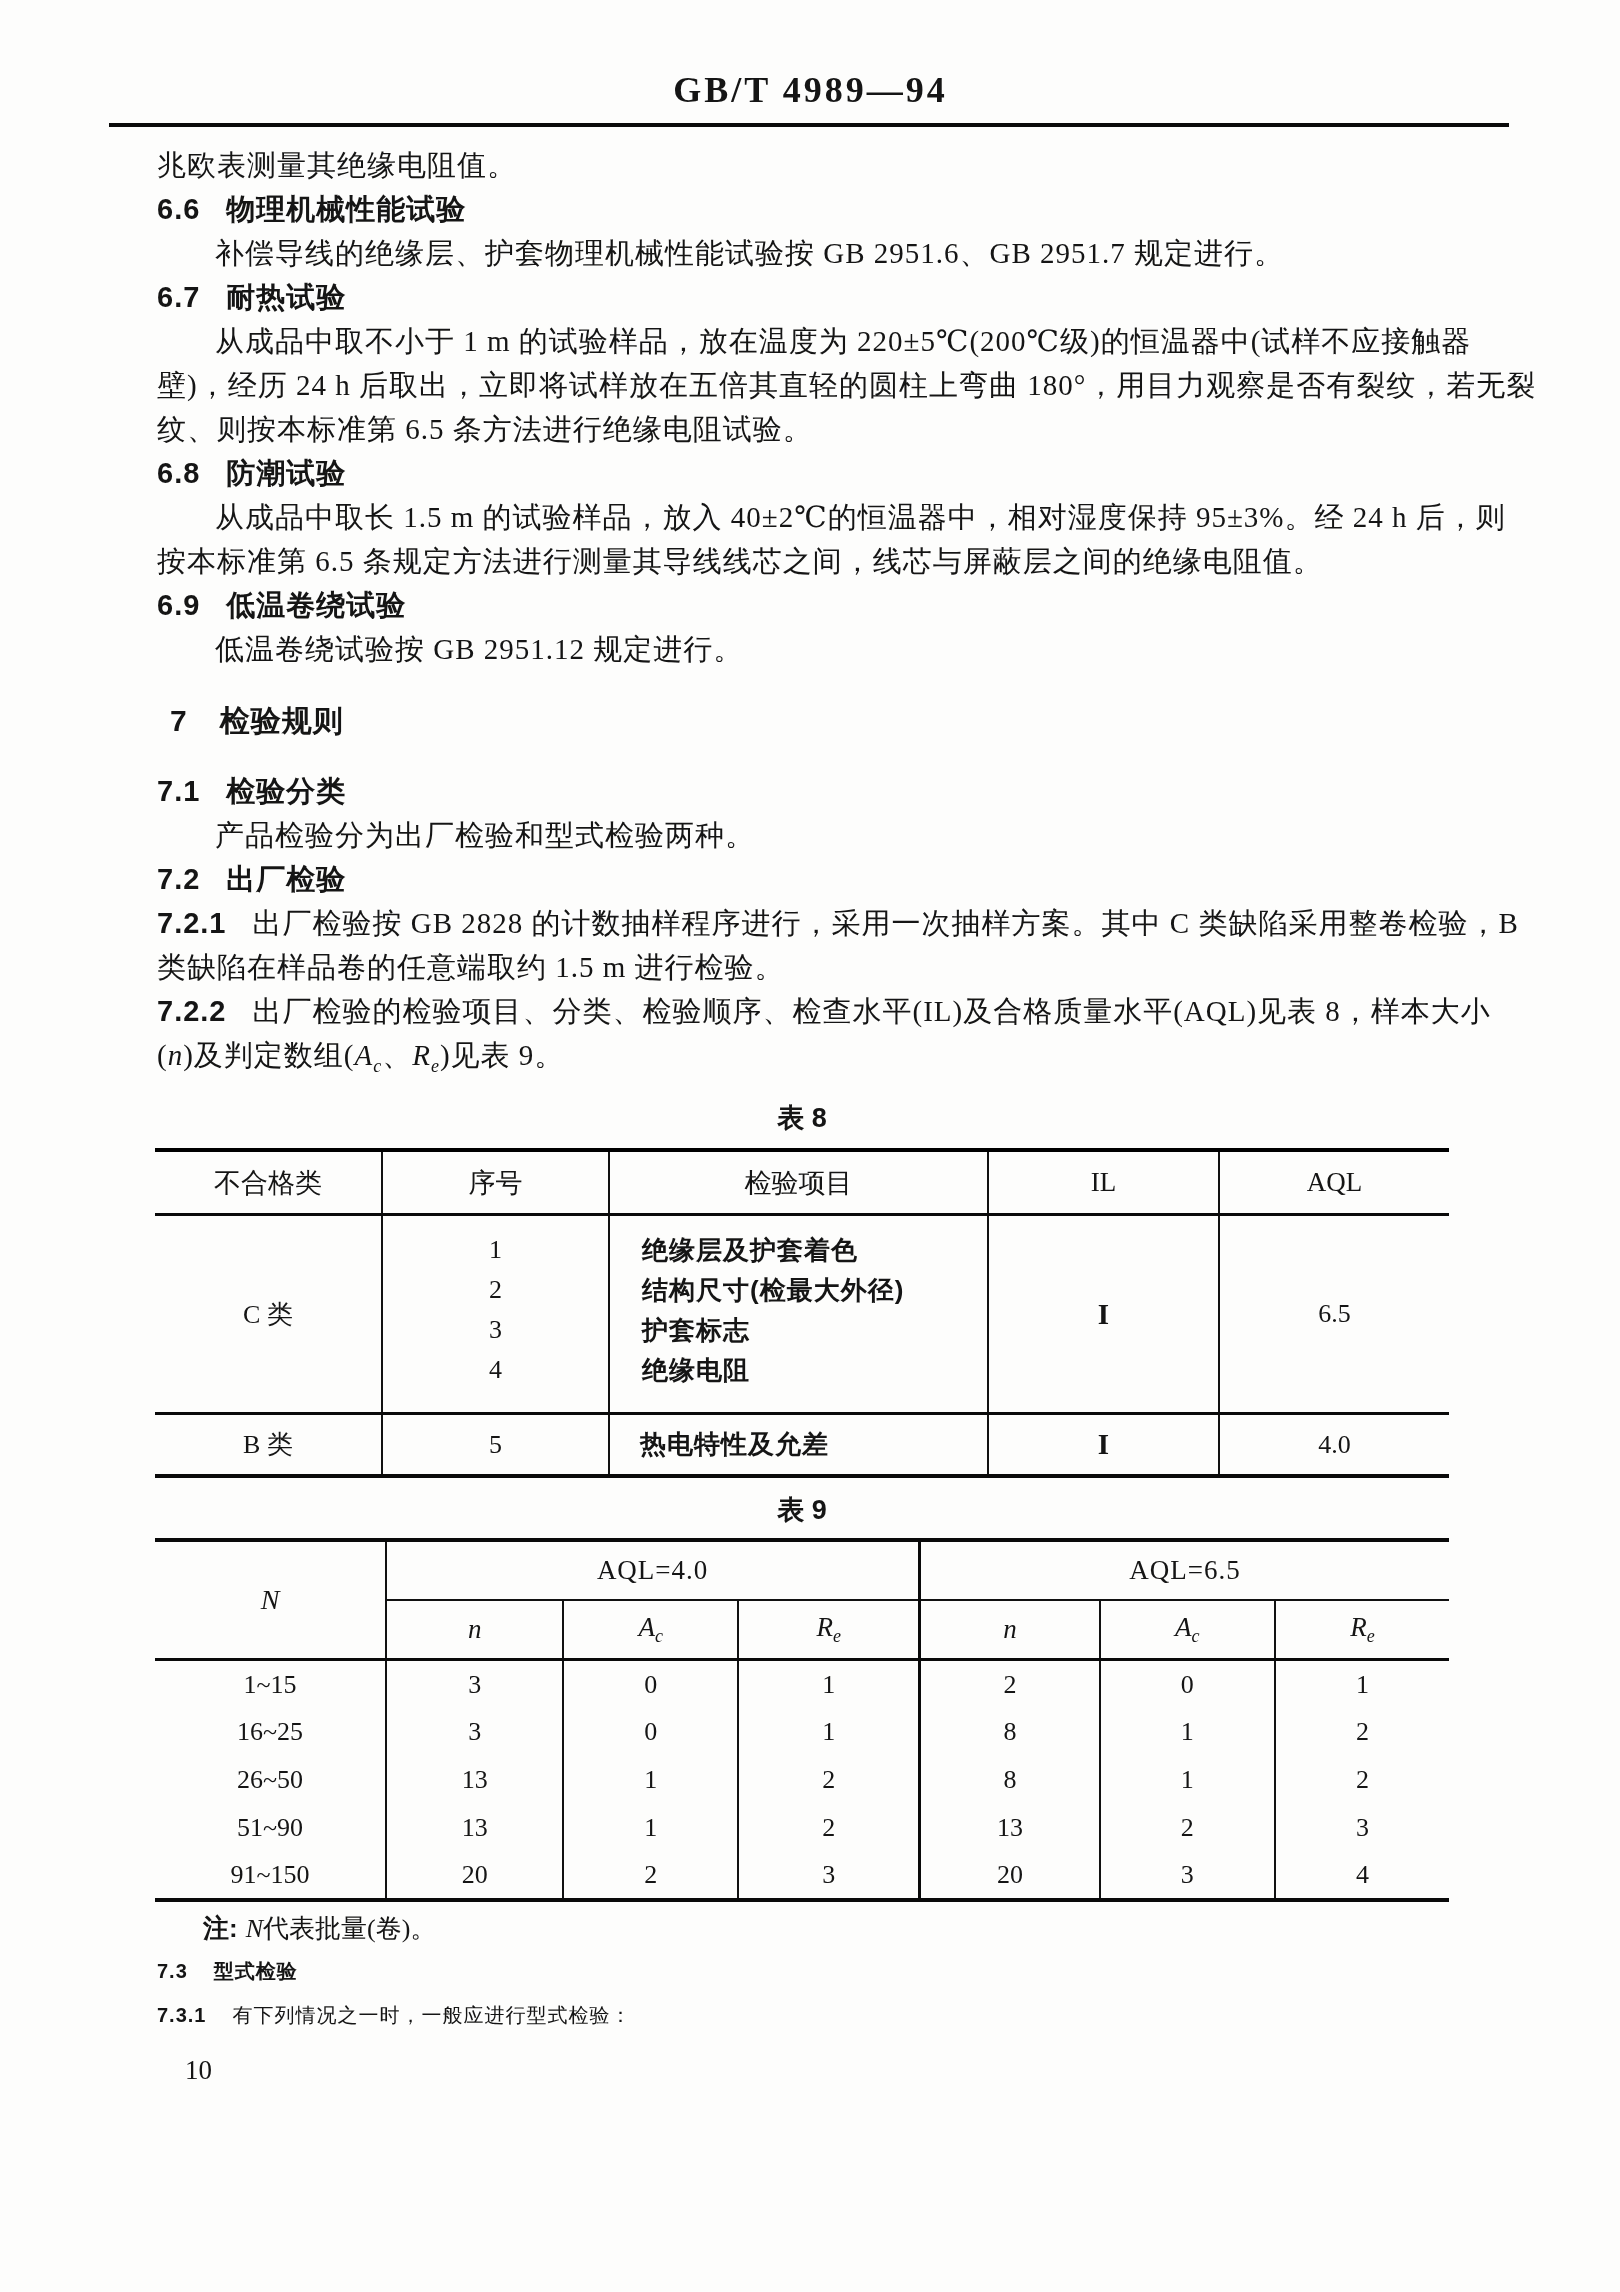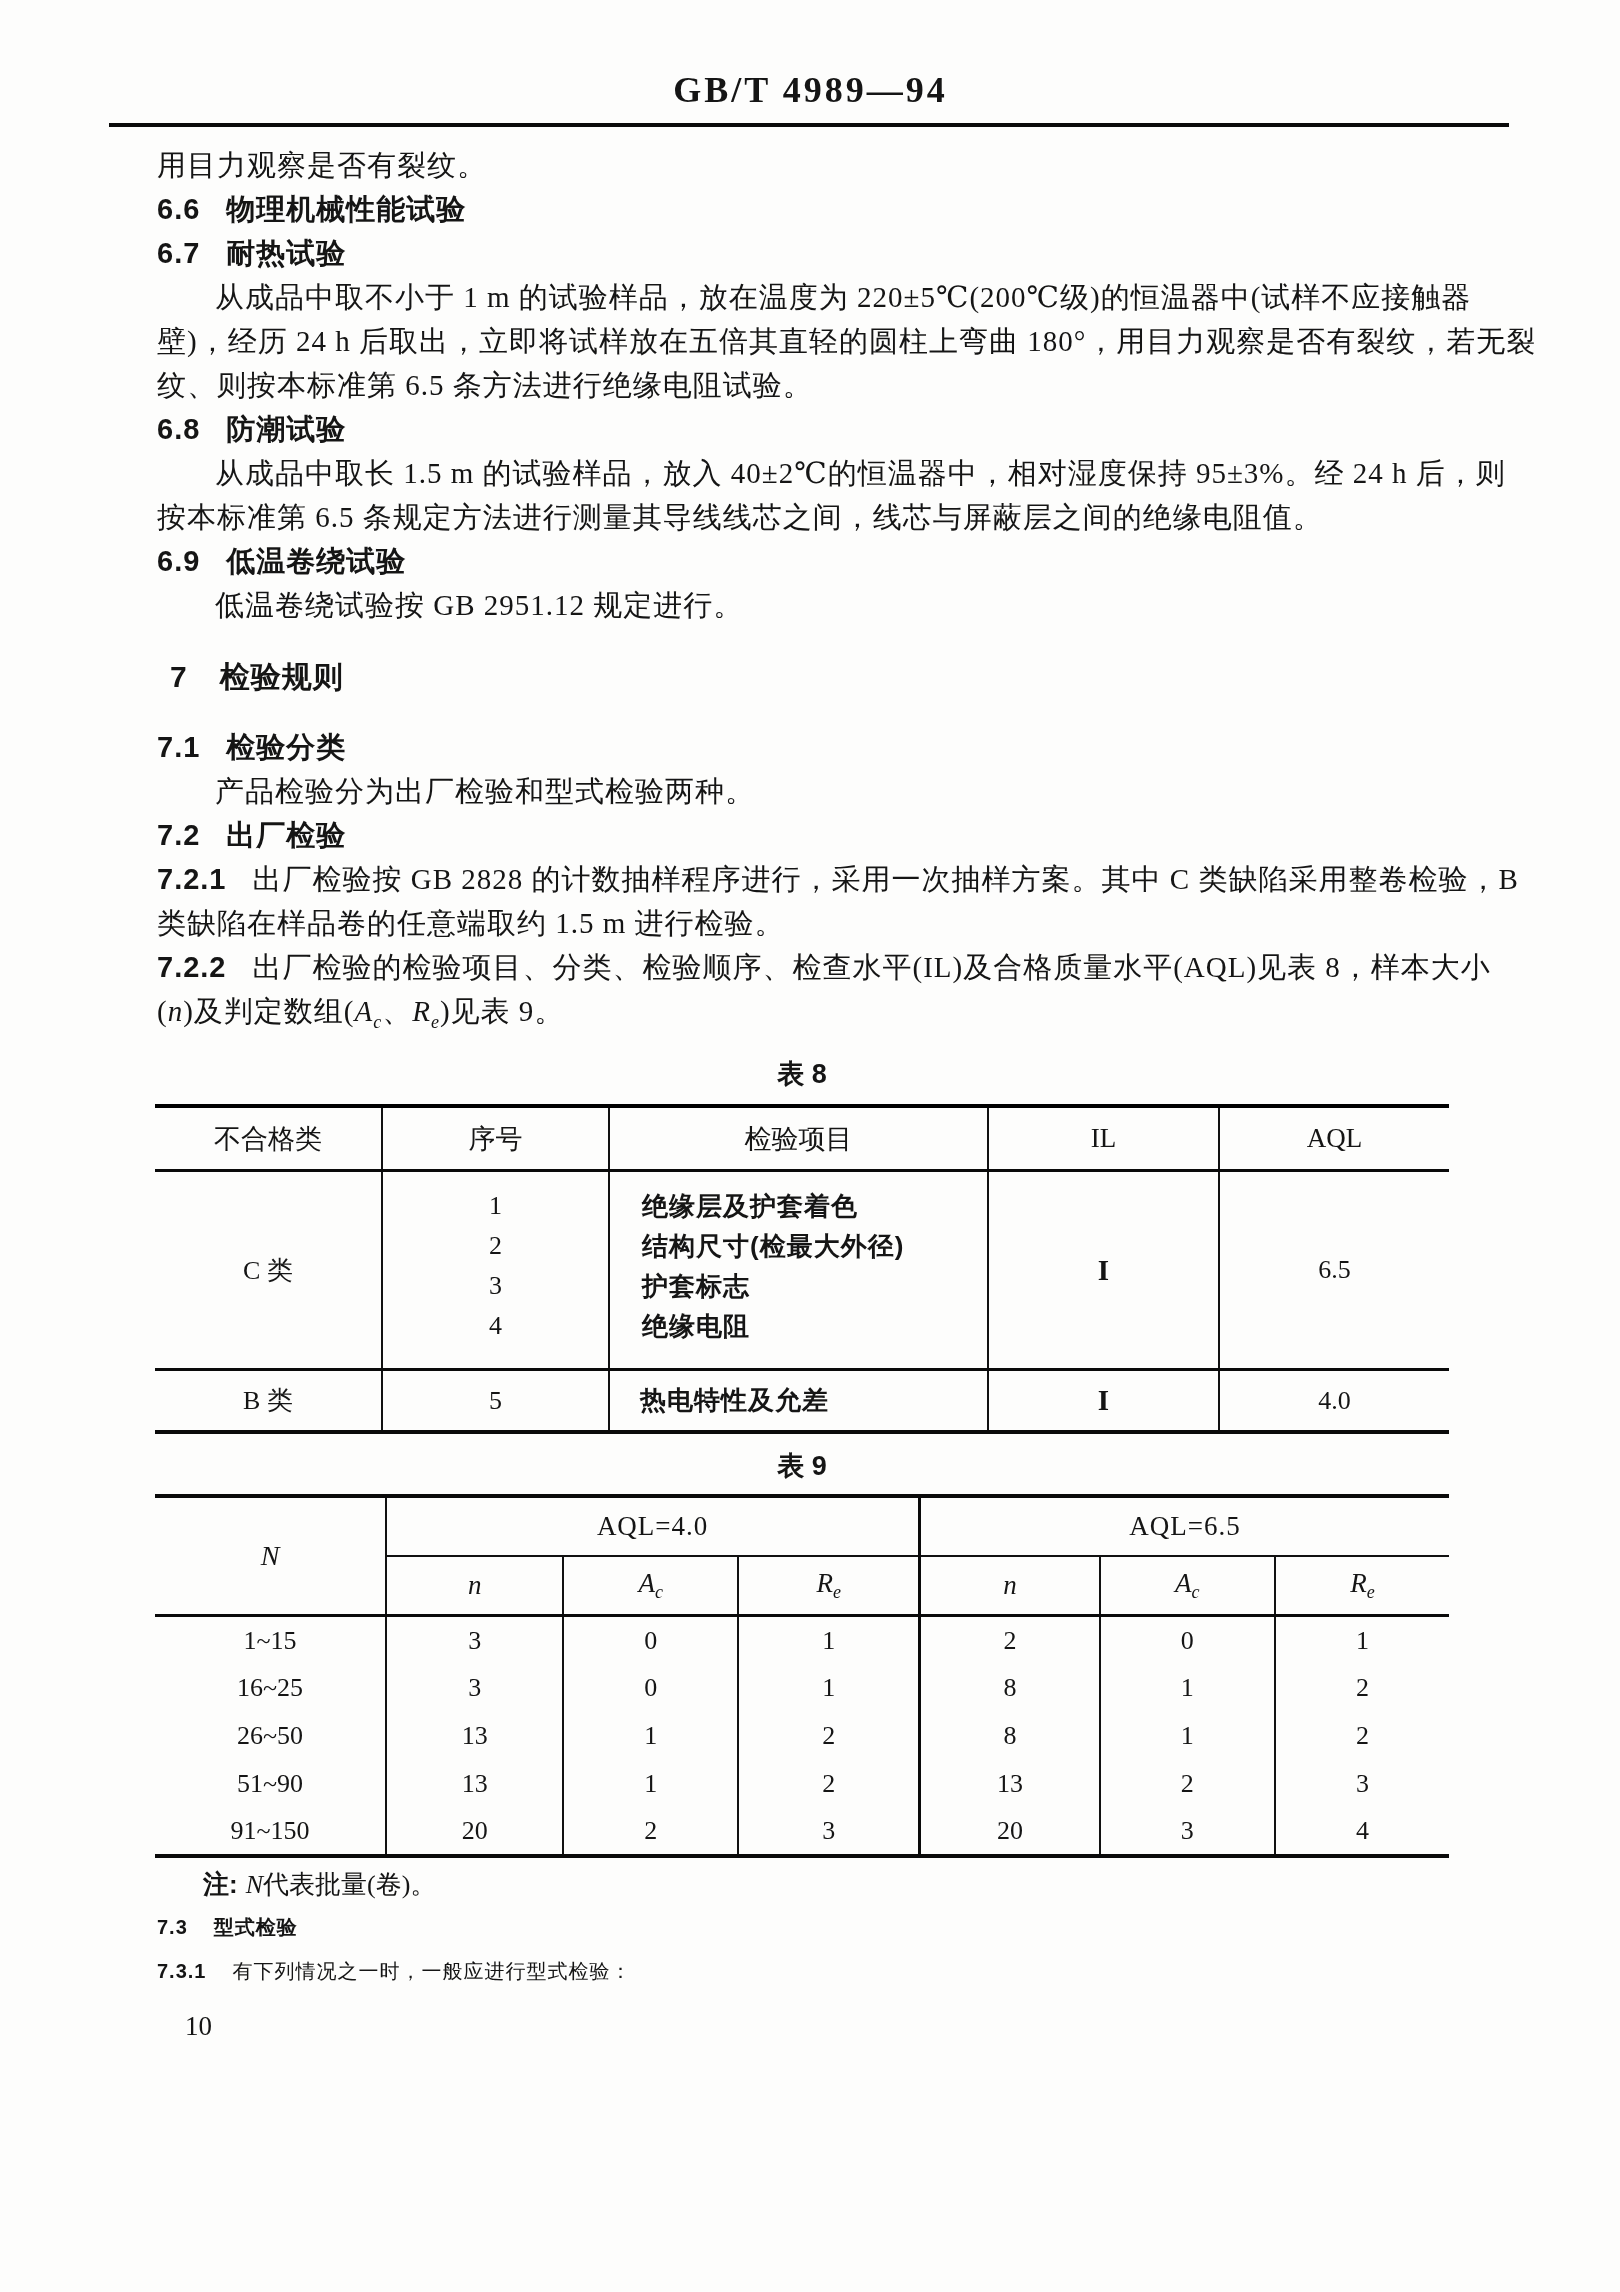--- a/index.html
+++ b/index.html
@@ -95,23 +95,24 @@
 
 <div class="page">
 
   <div class="doc-header">
     <div class="std-code">GB/T 4989—94</div>
     <div class="rule"></div>
   </div>
 
   <div class="content">
 
-    <p class="line first">用目力观察是否有裂纹。</p>
+    <p class="line first">兆欧表测量其绝缘电阻值。</p>
 
     <p class="line heading"><span class="clause-num">6.6</span><span>物理机械性能试验</span></p>
+    <p class="line indent">补偿导线的绝缘层、护套物理机械性能试验按 GB 2951.6、GB 2951.7 规定进行。</p>
 
     <p class="line heading"><span class="clause-num">6.7</span><span>耐热试验</span></p>
     <p class="line indent">从成品中取不小于 1 m 的试验样品，放在温度为 220±5℃(200℃级)的恒温器中(试样不应接触器</p>
     <p class="line">壁)，经历 24 h 后取出，立即将试样放在五倍其直轻的圆柱上弯曲 180°，用目力观察是否有裂纹，若无裂</p>
     <p class="line">纹、则按本标准第 6.5 条方法进行绝缘电阻试验。</p>
 
     <p class="line heading"><span class="clause-num">6.8</span><span>防潮试验</span></p>
     <p class="line indent">从成品中取长 1.5 m 的试验样品，放入 40±2℃的恒温器中，相对湿度保持 95±3%。经 24 h 后，则</p>
     <p class="line">按本标准第 6.5 条规定方法进行测量其导线线芯之间，线芯与屏蔽层之间的绝缘电阻值。</p>
 

